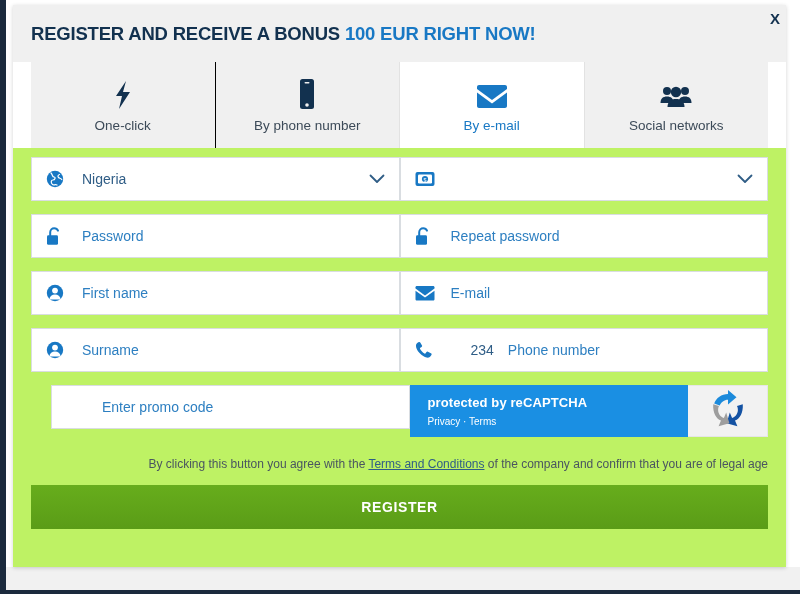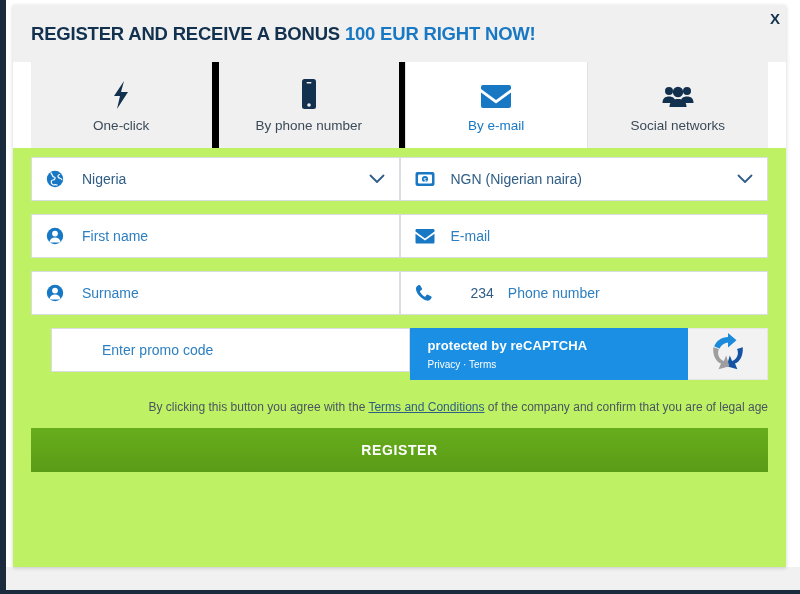--- a/index.html
+++ b/index.html
@@ -75,21 +75,21 @@
   
   .tabs {
     display: flex;
     height: 86px;
     padding: 0 18px;
     background: #ffffff;
   }
   .tab {
     flex: 1 1 0;
     background: #f0f0f0;
-    border-right: 7px solid #000000;
+    border-right: 1px solid #000000;
     display: flex;
     flex-direction: column;
     align-items: center;
     justify-content: center;
     cursor: pointer;
     position: relative;
   }
   .tab:last-child { border-right: none; }
   .tab.active {
     background: #ffffff;
@@ -314,29 +314,48 @@
       </div>
       <div class="field select">
         <span class="field-icon">
           <svg width="20" height="16" viewBox="0 0 20 16">
               <rect x="0.5" y="1" width="19" height="14" rx="2" fill="#1878c4"></rect>
               <rect x="3" y="3.5" width="14" height="9" rx="1.2" fill="#ffffff"></rect>
               <circle cx="10" cy="8" r="3.1" fill="#1878c4"></circle>
               <text x="10" y="10.6" font-size="5.4" fill="#ffffff" text-anchor="middle" font-family="sans-serif">$</text>
             </svg>
         </span>
-        <span class="field-text value">NGN (Nigerian naira)</span>
         <span class="chevron">
           <svg width="16" height="10" viewBox="0 0 16 10">
               <path d="M1.5 1.5 L8 8 L14.5 1.5" stroke="#2f5d86" stroke-width="1.8" fill="none" stroke-linecap="round" stroke-linejoin="round"></path>
             </svg>
         </span>
       </div>
     </div>
 
+    <div class="row">
+      <div class="field">
+        <span class="field-icon">
+          <svg width="16" height="19" viewBox="0 0 16 19">
+              <path d="M4.2 8.5 L4.2 5.3 C4.2 2.9 6 1.2 8.2 1.2 C10 1.2 11.4 2.2 12 3.6" stroke="#1878c4" stroke-width="2" fill="none" stroke-linecap="round"></path>
+              <rect x="1" y="8.2" width="11" height="9.6" rx="1.4" fill="#1878c4"></rect>
+            </svg>
+        </span>
+        <span class="field-text">Password</span>
+      </div>
+      <div class="field">
+        <span class="field-icon">
+          <svg width="16" height="19" viewBox="0 0 16 19">
+              <path d="M4.2 8.5 L4.2 5.3 C4.2 2.9 6 1.2 8.2 1.2 C10 1.2 11.4 2.2 12 3.6" stroke="#1878c4" stroke-width="2" fill="none" stroke-linecap="round"></path>
+              <rect x="1" y="8.2" width="11" height="9.6" rx="1.4" fill="#1878c4"></rect>
+            </svg>
+        </span>
+        <span class="field-text">Repeat password</span>
+      </div>
+    </div>
 
     <div class="row">
       <div class="field">
         <span class="field-icon">
           <svg width="18" height="18" viewBox="0 0 18 18">
               <circle cx="9" cy="9" r="8.2" fill="#1878c4"></circle>
               <circle cx="9" cy="6.6" r="2.9" fill="#ffffff"></circle>
               <path d="M3.3 15.6 C3.8 12.2 6 10.6 9 10.6 C12 10.6 14.2 12.2 14.7 15.6 Z" fill="#ffffff"></path>
             </svg>
         </span>

